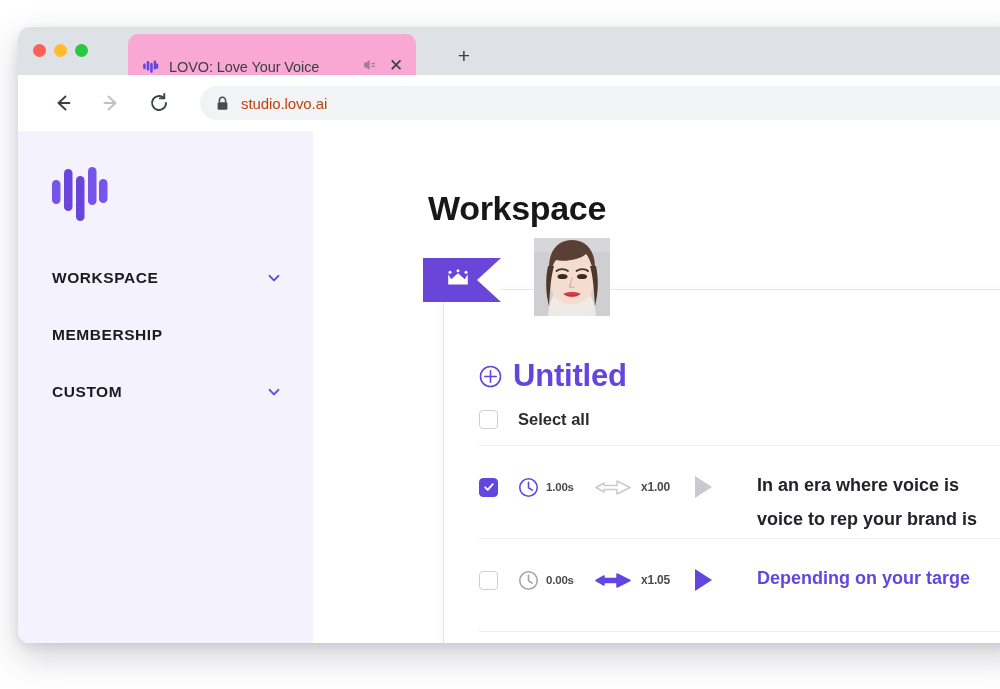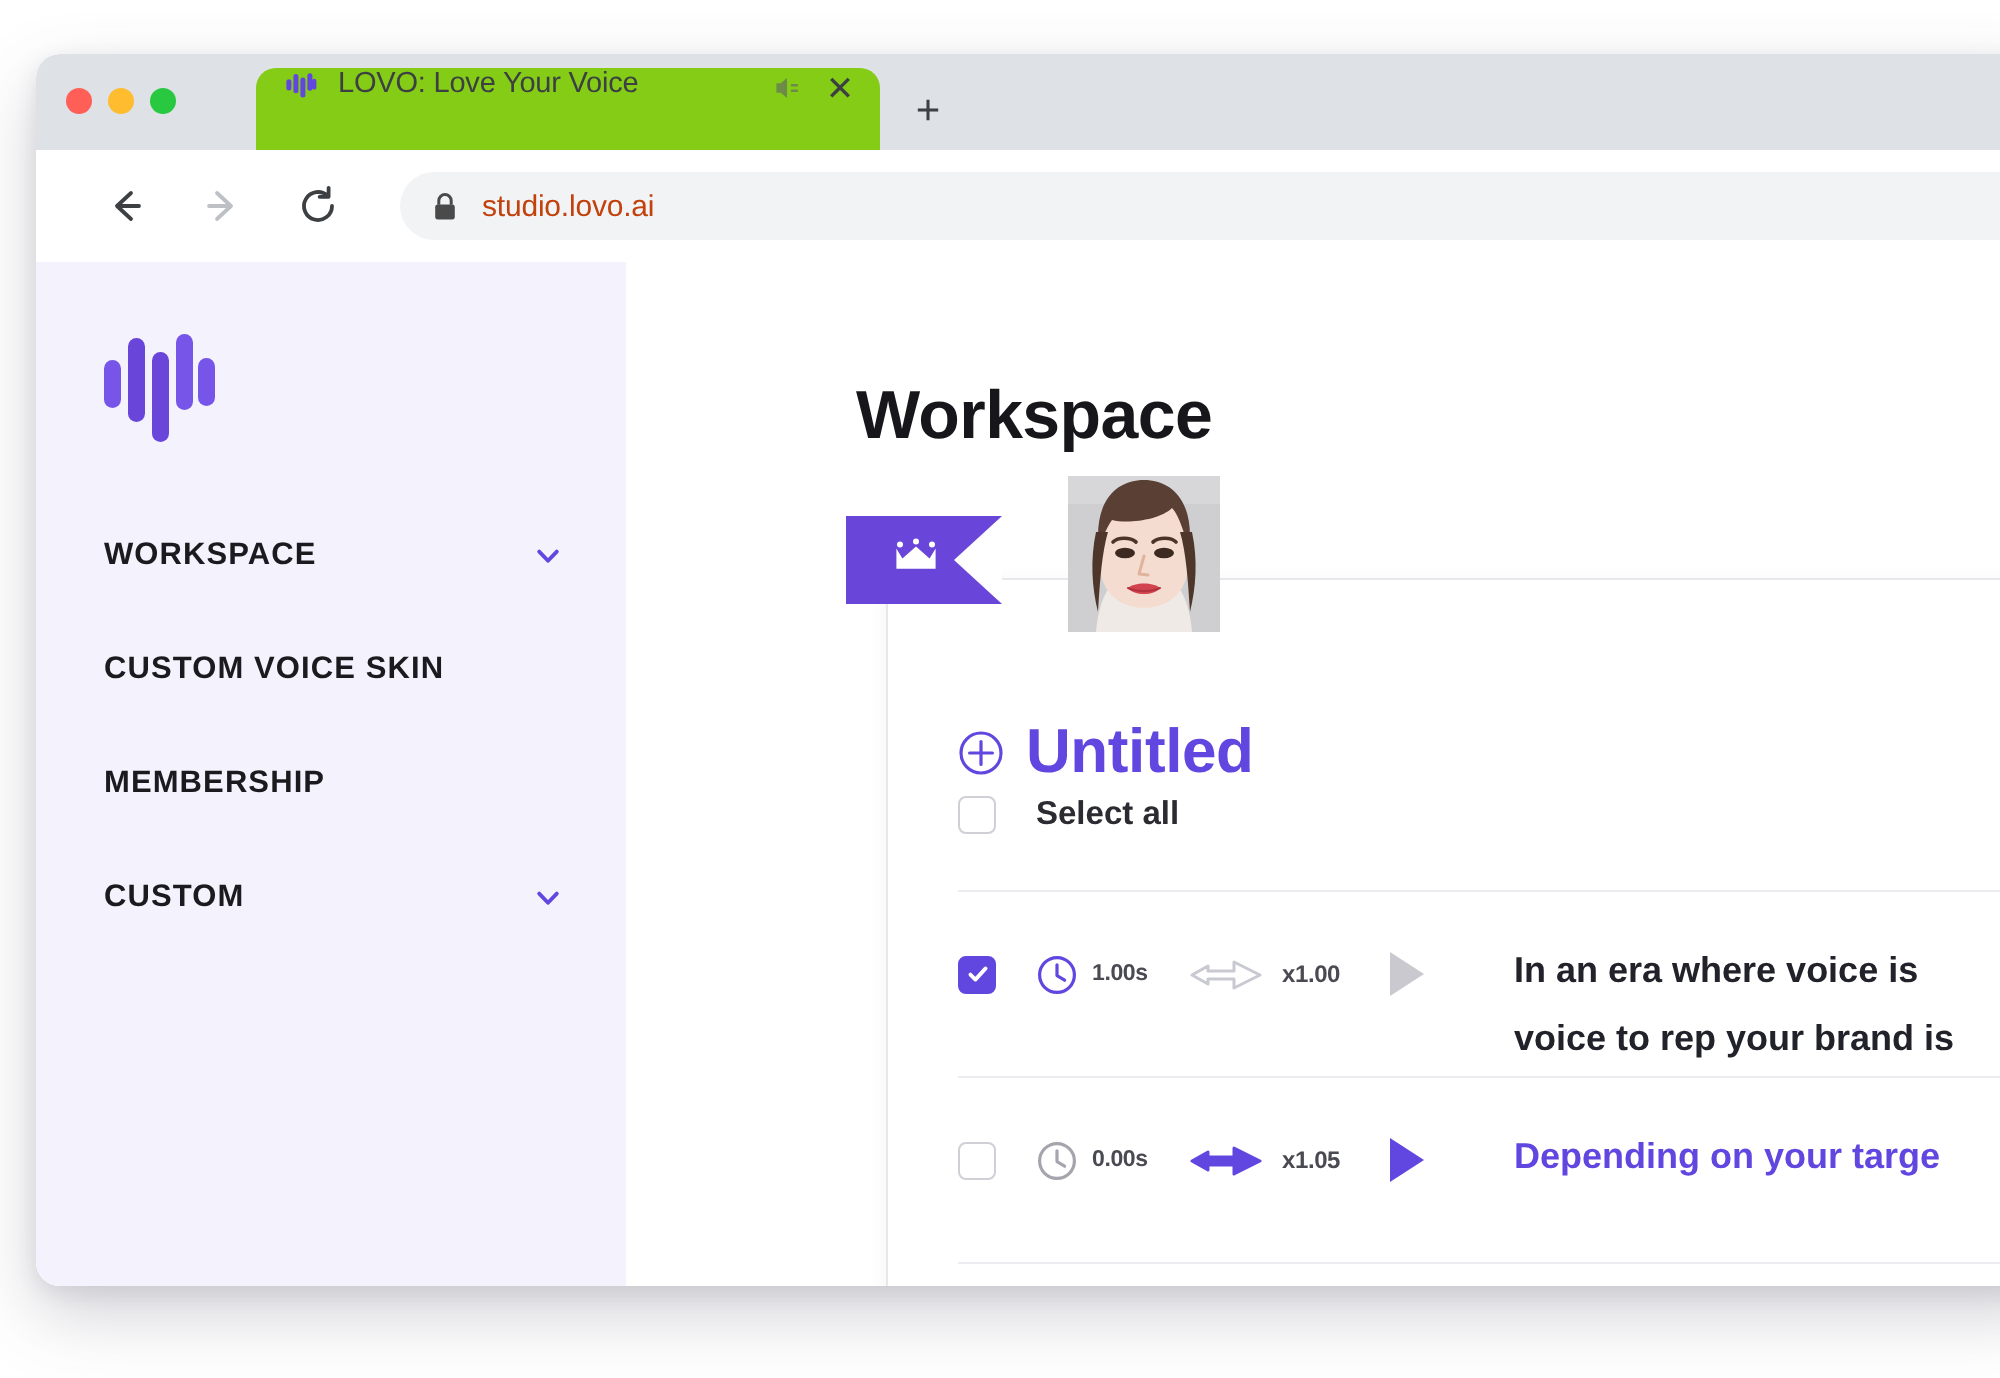--- a/index.html
+++ b/index.html
@@ -50,27 +50,27 @@
   }
   .dot { width: 13px; height: 13px; border-radius: 50%; }
   .dot.red   { background: #ff5f57; }
   .dot.amber { background: #febc2e; }
   .dot.green { background: #28c840; }
 
   .tab {
     position: absolute;
     left: 110px;
     top: 7px;
-    width: 312px;
+    width: 288px;
     height: 41px;
-    background: #84cc16;
+    background: #f9a8d4;
     border-top-left-radius: 10px;
     border-top-right-radius: 10px;
     display: flex;
-    align-items: flex-start;
+    align-items: flex-end;
     padding: 0 10px 0 14px;
     box-sizing: border-box;
   }
   .tab-favicon {
     width: 17px; height: 17px;
     flex: 0 0 17px;
     display: flex; align-items: center; justify-content: center;
     margin-right: 10px;
   }
   .tab-title {
@@ -257,21 +257,21 @@
   .card-title {
     font-size: 31px;
     font-weight: 600;
     color: #6246e0;
     letter-spacing: -0.2px;
   }
 
   .select-all-row {
     position: absolute;
     left: 35px;
-    top: 108px;
+    top: 120px;
     display: flex;
     align-items: center;
   }
   .cb {
     width: 19px; height: 19px;
     border: 1.6px solid #cfcfd6;
     border-radius: 4px;
     background: #ffffff;
     box-sizing: border-box;
     flex: 0 0 19px;
@@ -418,23 +418,20 @@
         <div class="nav">
           <div class="nav-item">
             <span class="nav-label">WORKSPACE</span>
             <span class="chev">
               <svg width="16" height="16" viewBox="0 0 16 16">
                 <path d="M3.6 5.8 L8 10.4 L12.4 5.8" fill="none" stroke="#6246e0" stroke-width="1.9" stroke-linecap="round" stroke-linejoin="round"></path>
               </svg>
             </span>
           </div>
           <div class="nav-item">
-            <span class="nav-label">CUSTOM VOICE SKIN</span>
-          </div>
-          <div class="nav-item">
             <span class="nav-label">MEMBERSHIP</span>
           </div>
           <div class="nav-item">
             <span class="nav-label">CUSTOM</span>
             <span class="chev">
               <svg width="16" height="16" viewBox="0 0 16 16">
                 <path d="M3.6 5.8 L8 10.4 L12.4 5.8" fill="none" stroke="#6246e0" stroke-width="1.9" stroke-linecap="round" stroke-linejoin="round"></path>
               </svg>
             </span>
           </div>

